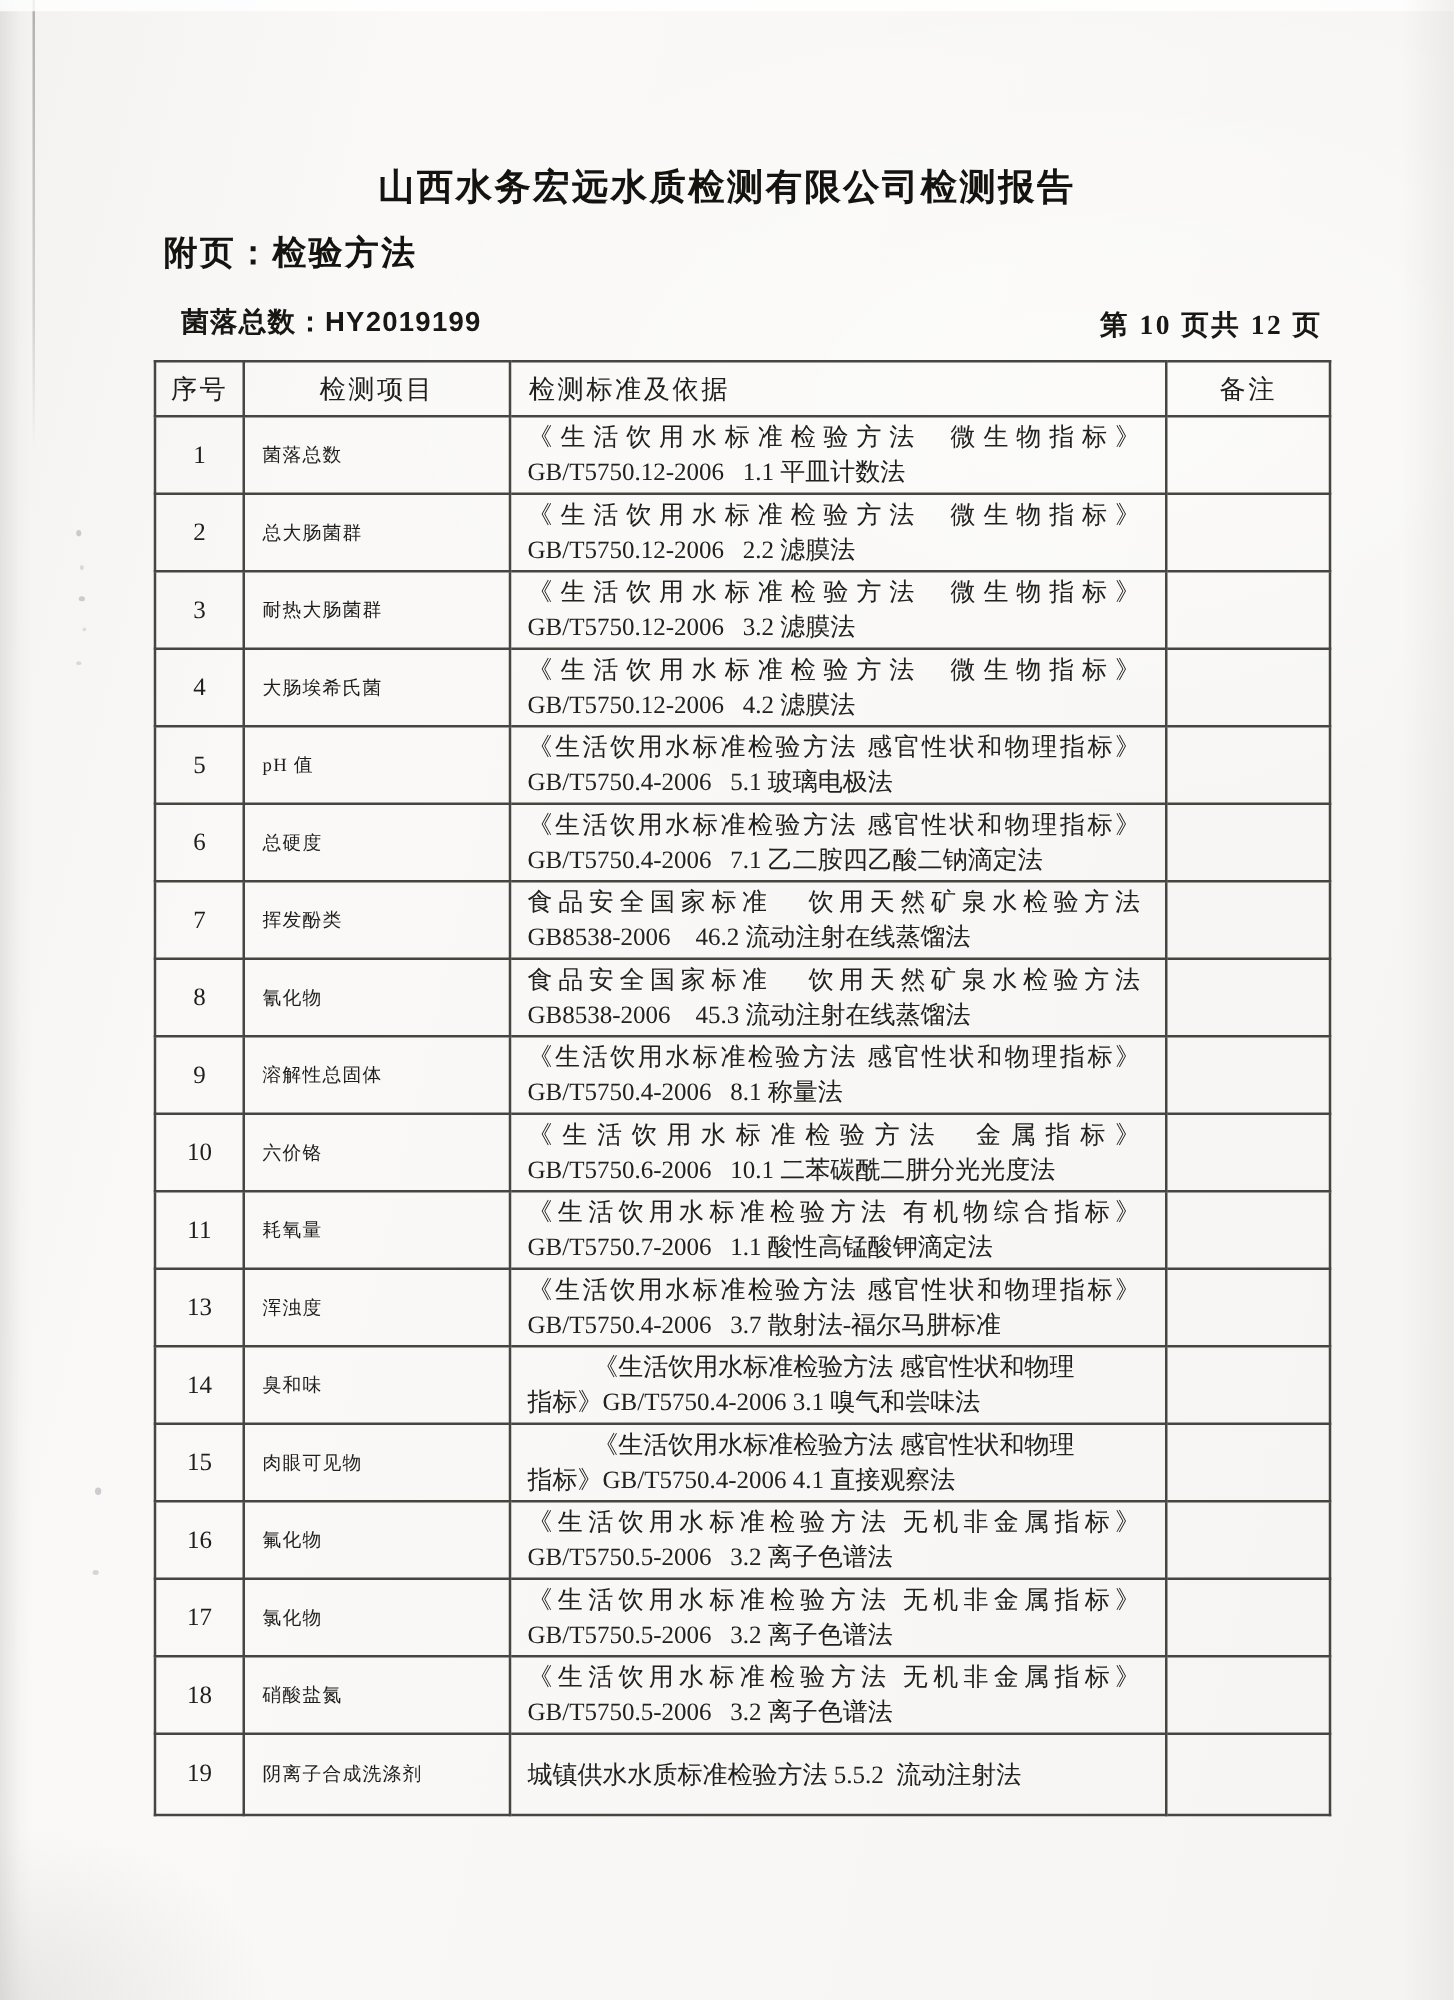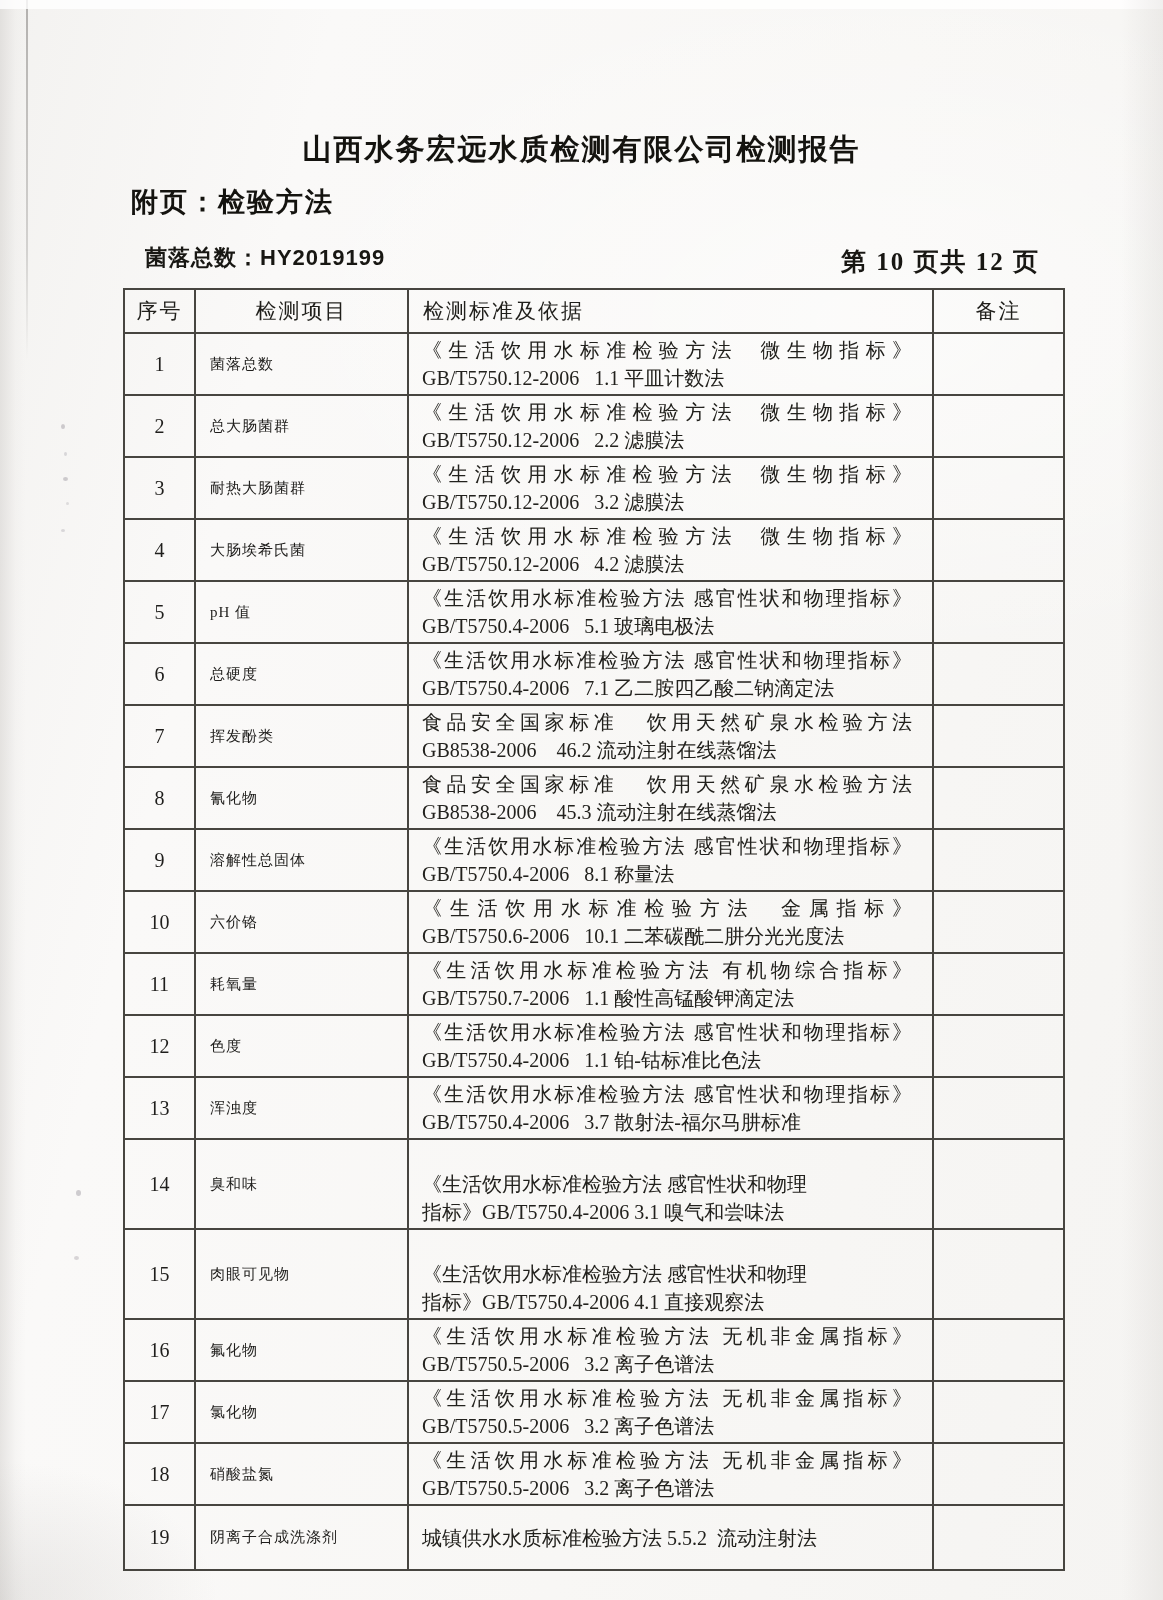--- a/index.html
+++ b/index.html
@@ -68,22 +68,22 @@
   }
   .report-no {
     position: absolute; top: 243px; left: 145px;
     font-family: "Liberation Sans", sans-serif;
     font-weight: bold;
     font-size: 22px;
     letter-spacing: 1px;
     color: #181713;
   }
   .page-info {
-    position: absolute; top: 245px; right: 123px;
-    font-size: 25px;
+    position: absolute; top: 245px; right: 105px;
+    font-size: 22px;
     font-weight: 600;
     letter-spacing: 2px;
     color: #181713;
   }
 
   table.methods {
     position: absolute; top: 288px; left: 123px;
     width: 940px;
     border-collapse: collapse;
     table-layout: fixed;
@@ -107,21 +107,21 @@
     text-align: center;
   }
   .methods th.h-std { text-align: left; padding-left: 14px; }
   .methods tbody tr { height: 60px; }
   .methods tbody tr.single-line { height: 65px; }
   .methods td.c-no { text-align: center; font-size: 20px; }
   .methods td.c-item { text-align: left; font-size: 15px; letter-spacing: 1px; padding-left: 14px; }
   .methods td.c-method { padding: 2px 20px 2px 13px; font-size: 20px; vertical-align: middle; }
   .mline { line-height: 28px; white-space: pre-wrap; color: #22211d; }
   .align-justify { text-align: justify; text-align-last: justify; }
-  .align-center { text-align: left; margin-top: 28px; }
+  .align-center { text-align: center; }
   .align-left { text-align: left; }
 </style>
 </head>
 <body>
 
 <div class="page">
 
   <div class="edge-left"></div>
   <div class="edge-line"></div>
   <div class="edge-top"></div>
@@ -262,29 +262,20 @@
     <tr>
       <td class="c-no">11</td>
       <td class="c-item">耗氧量</td>
       <td class="c-method">
         <div class="mline align-justify">《生活饮用水标准检验方法 有机物综合指标》</div>
         <div class="mline align-left">GB/T5750.7-2006   1.1 酸性高锰酸钾滴定法</div>
       </td>
       <td class="c-rem"></td>
     </tr>
 
-    <tr>
-      <td class="c-no">12</td>
-      <td class="c-item">色度</td>
-      <td class="c-method">
-        <div class="mline align-justify">《生活饮用水标准检验方法 感官性状和物理指标》</div>
-        <div class="mline align-left">GB/T5750.4-2006   1.1 铂-钴标准比色法</div>
-      </td>
-      <td class="c-rem"></td>
-    </tr>
 
     <tr>
       <td class="c-no">13</td>
       <td class="c-item">浑浊度</td>
       <td class="c-method">
         <div class="mline align-justify">《生活饮用水标准检验方法 感官性状和物理指标》</div>
         <div class="mline align-left">GB/T5750.4-2006   3.7 散射法-福尔马肼标准</div>
       </td>
       <td class="c-rem"></td>
     </tr>

